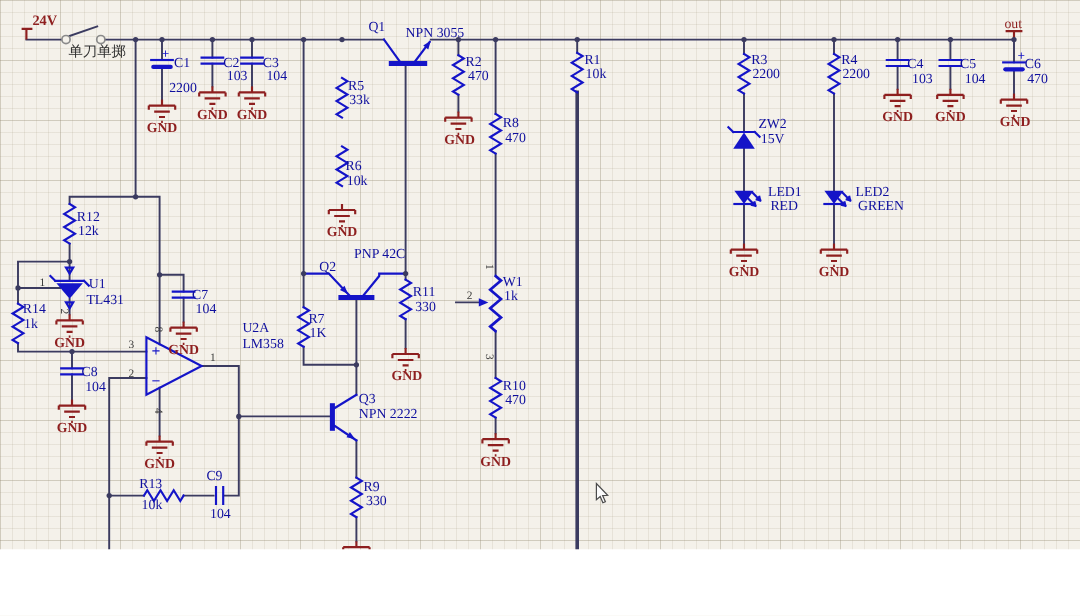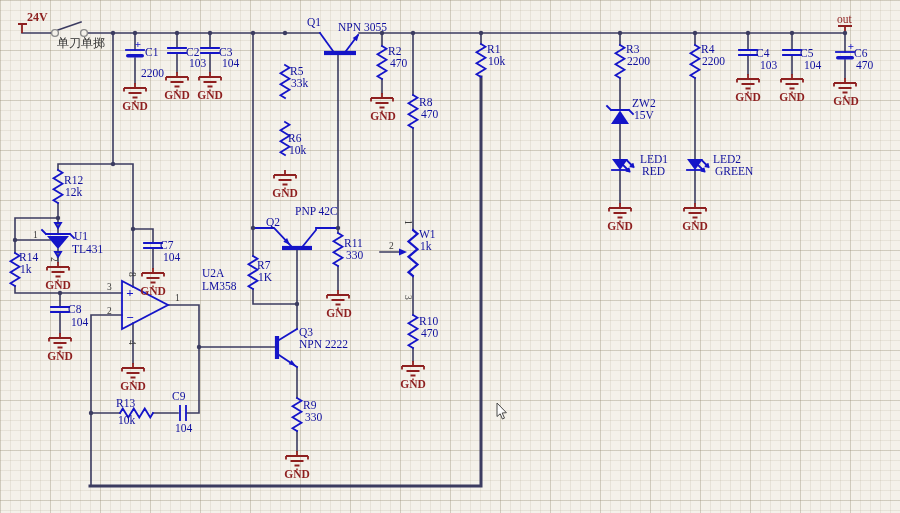--- a/index.html
+++ b/index.html
@@ -1,17 +1,17 @@
 <!DOCTYPE html>
 <html style="--wire: #3b3b60; --symbol: #1414c8; --label: #0f0f9e; --power: #8e1f1f; --black: #2e2e2e; --pin: #3a3a3a; --bg: #f4f1ea; --cursor-fill: #fbfbfb; --cursor-stroke: #4a4a4a;"><head>
 <meta charset="utf-8">
 <style>
   html,body{margin:0;padding:0;}
   #canvas{
-    position:relative;width:900px;height:513px;overflow:hidden;
+    position:relative;width:900px;height:458px;overflow:hidden;
     background-color:#f4f1ea;
     background-image:
       linear-gradient(rgba(160,150,125,0.16) 1px, transparent 1px),
       linear-gradient(90deg, rgba(160,150,125,0.16) 1px, transparent 1px),
       linear-gradient(rgba(150,140,115,0.28) 1px, transparent 1px),
       linear-gradient(90deg, rgba(150,140,115,0.28) 1px, transparent 1px);
     background-size:10px 10px,10px 10px,50px 50px,50px 50px;
   }
   svg{position:absolute;left:0;top:0;}
   svg text{font-family:"Liberation Serif","DejaVu Serif",serif;}

